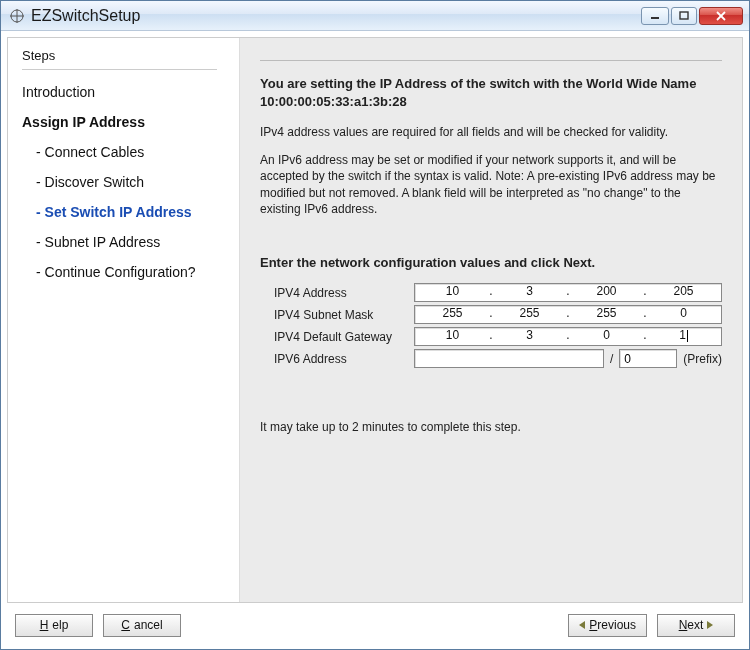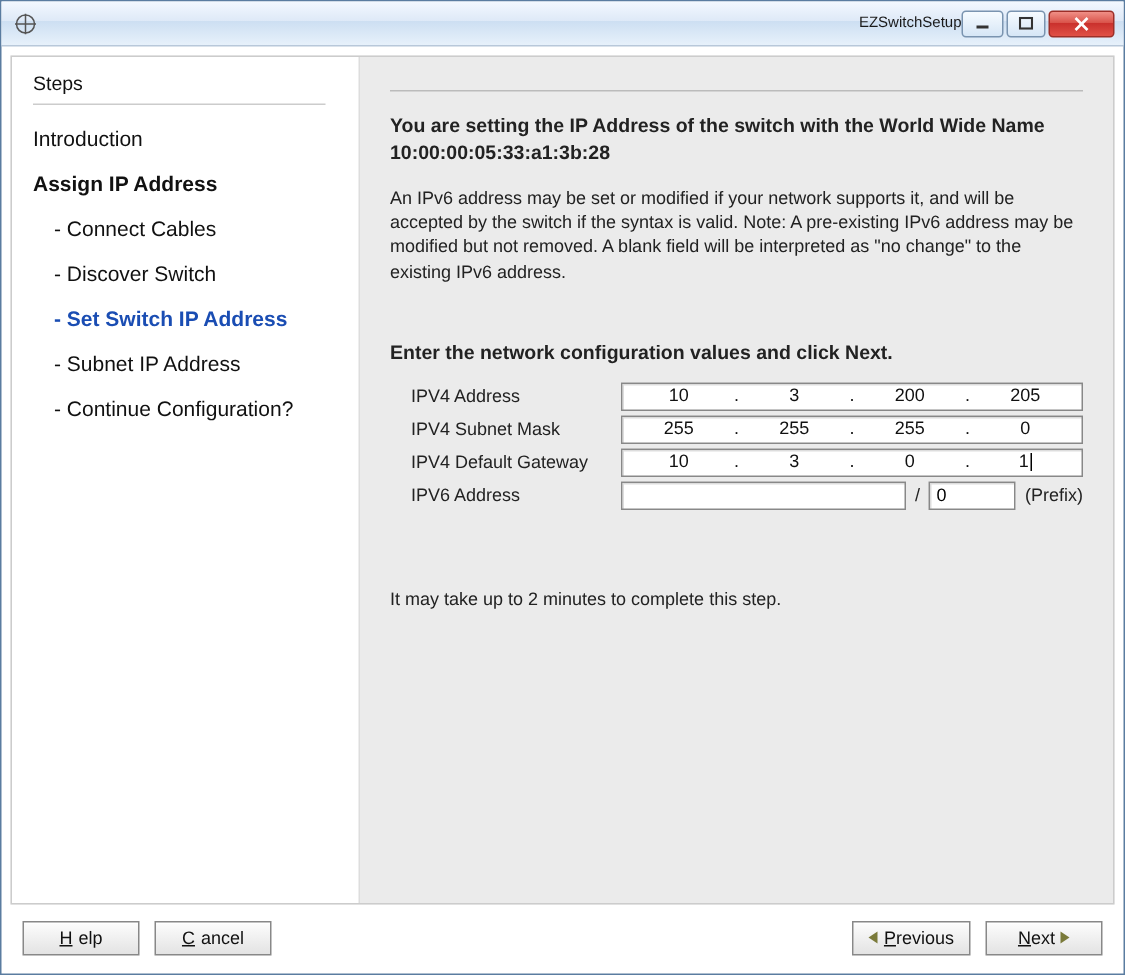--- a/index.html
+++ b/index.html
@@ -1,20 +1,20 @@
 <!DOCTYPE html>
 <html><head>
 <meta charset="utf-8">
 <style>
   * { box-sizing: border-box; }
   html, body { margin:0; padding:0; font-family: "Segoe UI", Tahoma, sans-serif; background:#fff; }
   .window { width:750px; height:650px; border:1px solid #5a7ca0; background:#fff; display:flex; flex-direction:column; box-shadow:0 0 4px rgba(0,0,0,0.3); }
   .titlebar { height:30px; background:linear-gradient(#f3f8ff,#dee9f7 45%,#cddff2 46%,#e7f1fb); display:flex; align-items:center; padding:0 6px 0 8px; border-bottom:1px solid #b8c8da; }
   .titlebar .icon { width:16px; height:16px; margin-right:6px; display:flex; align-items:center; justify-content:center; }
-  .titlebar .title { font-size:10px; color:#1a1a1a; flex:1;text-align:right; }
+  .titlebar .title { font-size:16px; color:#1a1a1a; flex:1; }
   .winbtns { display:flex; gap:2px; }
   .winbtn { width:28px; height:18px; border:1px solid #7a94b0; border-radius:3px; display:flex; align-items:center; justify-content:center; background:linear-gradient(#f6fbff,#d6e6f6); font-size:10px; color:#333; }
   .winbtn.max { width:26px; }
   .winbtn.close { width:44px; background:linear-gradient(#f08f86,#d9534a 45%,#c9302c 46%,#e05046); border-color:#9c2f28; color:#fff; font-weight:bold; }
   .winbtn svg { display:block; }
   .body { flex:1; display:flex; flex-direction:column; padding:6px; }
   .content { flex:1; display:flex; border:1px solid #ccc; background:#f0f0f0; }
   .sidebar { width:250px; background:#fff; border-right:1px solid #ddd; padding:10px 22px 10px 14px; }
   .steps-header { font-size:13px; color:#111; margin-bottom:6px; }
   .steps-sep { border:0; border-top:1px solid #ccc; margin:4px 0 12px 0; }
@@ -93,20 +93,21 @@
         <div class="substep">- Connect Cables</div>
         <div class="substep">- Discover Switch</div>
         <div class="substep active">- Set Switch IP Address</div>
         <div class="substep">- Subnet IP Address</div>
         <div class="substep">- Continue Configuration?</div>
       </div>
 
       <div class="main">
         <hr class="hsep">
         <p class="lead">You are setting the IP Address of the switch with the World Wide Name 10:00:00:05:33:a1:3b:28</p>
+        <p>IPv4 address values are required for all fields and will be checked for validity.</p>
         <p>An IPv6 address may be set or modified if your network supports it, and will be accepted by the switch if the syntax is valid. Note: A pre-existing IPv6 address may be modified but not removed. A blank field will be interpreted as "no change" to the existing IPv6 address.</p>
 
         <div class="section-label">Enter the network configuration values and click Next.</div>
 
         <div class="form">
 
           <div class="row">
             <div class="lbl">IPV4 Address</div>
             <div class="field">
               <div class="ipbox">

